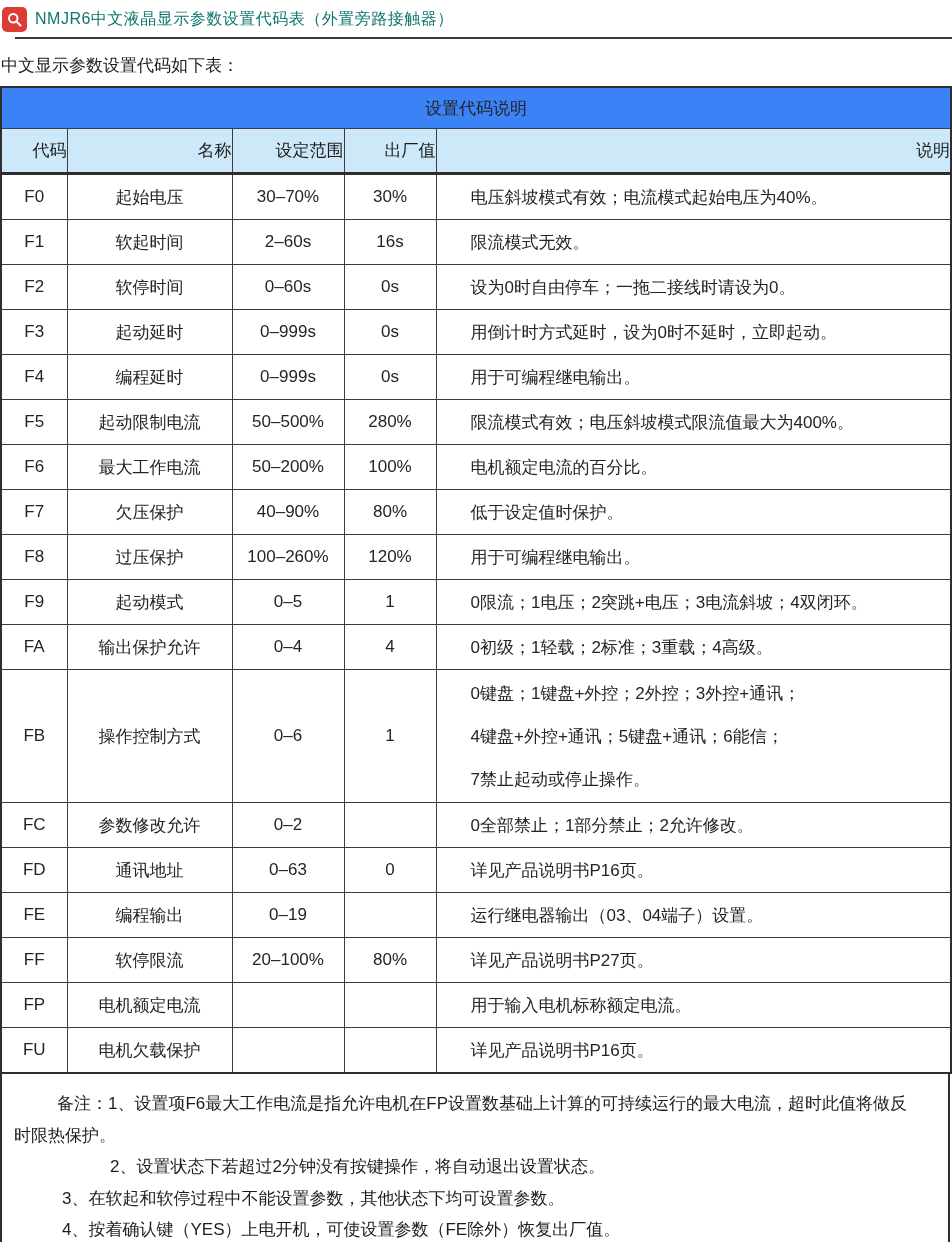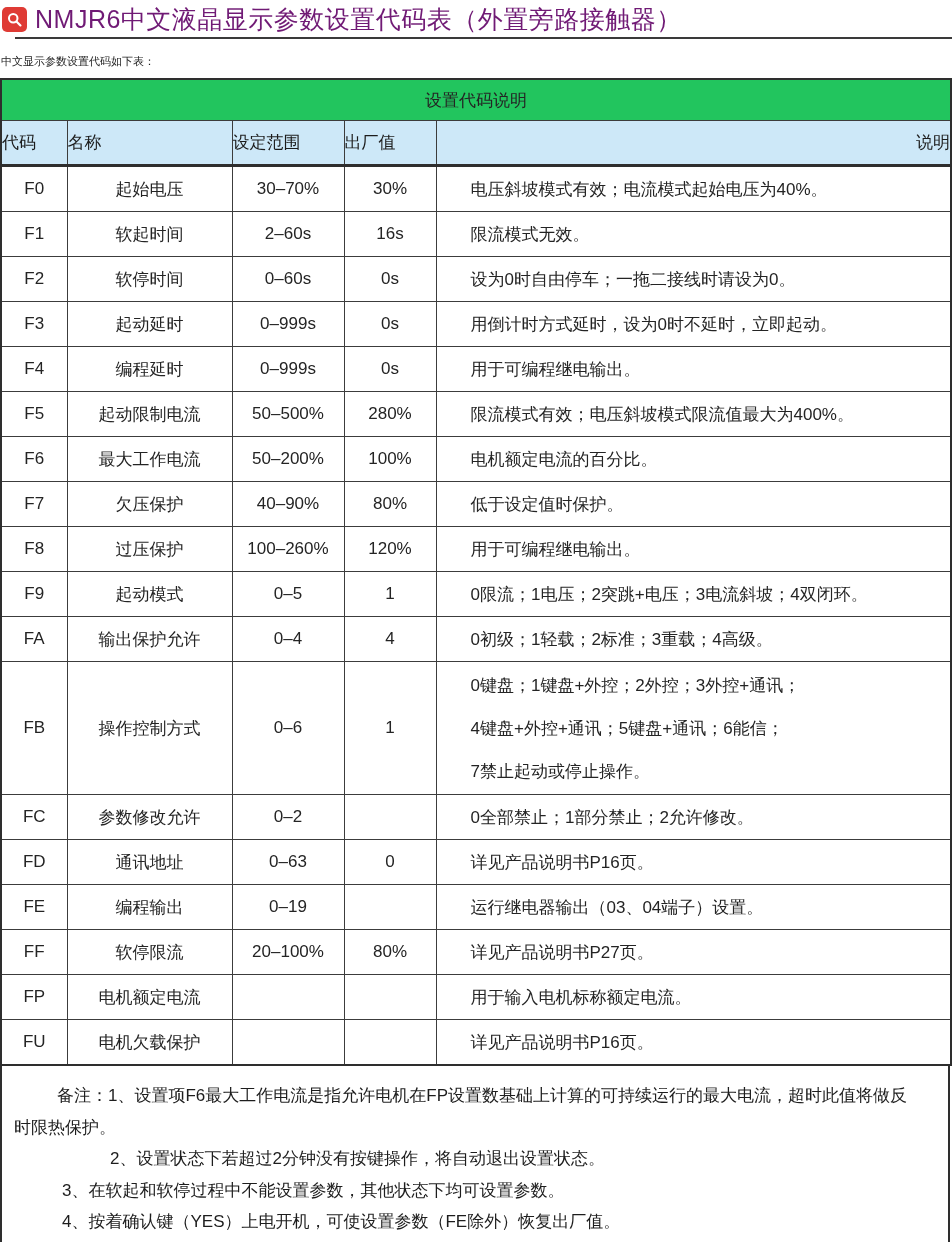--- a/index.html
+++ b/index.html
@@ -7,41 +7,41 @@
     width:952px;height:1242px;position:relative;overflow:hidden;
     font-family:"Liberation Sans","DejaVu Sans",sans-serif;
     color:#222;-webkit-font-smoothing:antialiased;
   }
   
   .title-bar{display:flex;align-items:center;gap:8px;padding:4px 0 0 2px;height:30px;}
   .title-icon{
     width:25px;height:25px;border-radius:5px;background:#df3b35;
     display:flex;align-items:center;justify-content:center;flex:0 0 auto;
   }
-  .title-text{font-size:25px;letter-spacing:0.5px;color:#701a75;white-space:nowrap;}
+  .title-text{font-size:16px;letter-spacing:0.5px;color:#0f766e;white-space:nowrap;}
   .title-rule{height:0;border-top:2px solid #3a3a3a;margin:3px 0 0 15px;}
-  .subtitle{font-size:11px;color:#1d1d1d;margin:15px 0 9px 1px;}
+  .subtitle{font-size:17px;color:#1d1d1d;margin:15px 0 9px 1px;}
 
   
   table.param{
     width:950px;border-collapse:collapse;table-layout:fixed;
     border:2px solid #2e2e2e;
   }
   table.param td{
     border:1.6px solid #3c3c3c;
     font-size:17px;color:#242424;
     padding:0;vertical-align:middle;
     overflow:hidden;white-space:nowrap;
   }
   td.caption-cell{
-    height:40px;background:#22c55e;text-align:center;
+    height:40px;background:#3b82f6;text-align:center;
     font-size:18px;color:#1c1c1c;border-bottom:3px solid #2e2e2e;
   }
   tr.col-head td{
-    height:43px;background:#cde8f8;text-align:left;
+    height:43px;background:#cde8f8;text-align:right;
     border-bottom:3px solid #2e2e2e;color:#1c1c1c;
   }
   tr.col-head td.desc-col{text-align:right;padding-left:34px;}
   tr.data-row td{height:44px;text-align:center;background:#ffffff;}
   tr.data-row td.desc-col{text-align:left;padding-left:34px;}
   tr.data-row.tall td{height:132px;}
   td.desc-col .dline{line-height:43px;}
   td.desc-col .single{line-height:normal;}
 
   

